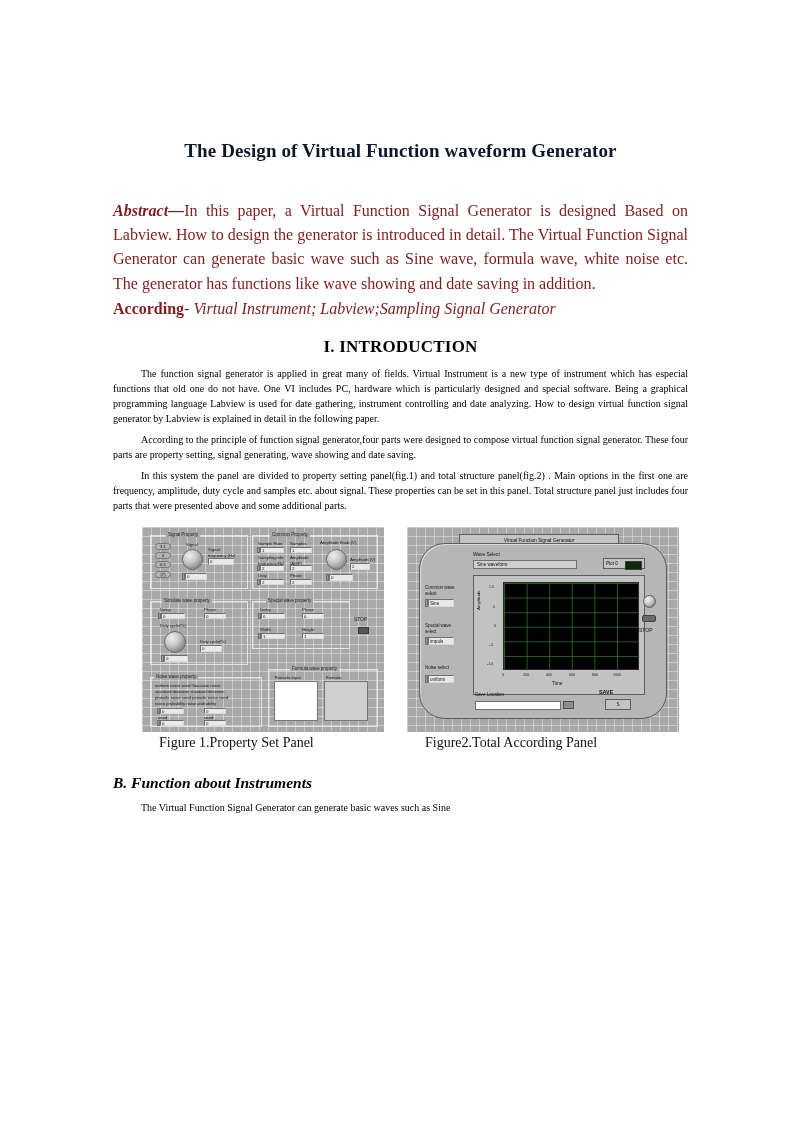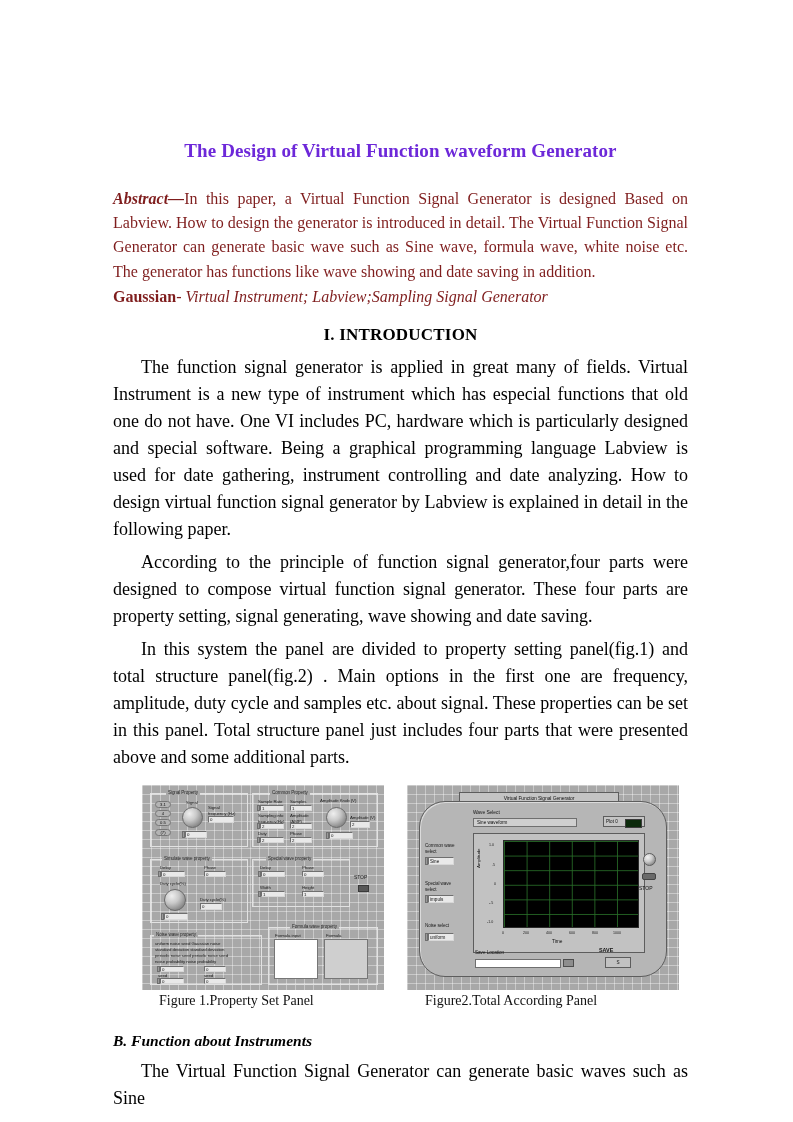--- a/index.html
+++ b/index.html
@@ -26,24 +26,24 @@
     position: absolute;
     left: 113px;
     top: 140px;
     width: 575px;
   }
 
   
   .doc-title {
     font-size: 19px;
     font-weight: bold;
-    color: #6d28d9;
+    color: #0f172a;
     text-align: center;
     letter-spacing: 0.1px;
-    margin: 0 0 24px 0;
+    margin: 0 0 36px 0;
     line-height: 1.2;
   }
 
   
   .abstract-block {
     color: #7f1d1d;
     font-size: 16px;
     line-height: 1.52;
     text-align: justify;
     margin-bottom: 9px;
@@ -73,21 +73,21 @@
   .sub-heading {
     font-size: 15.5px;
     font-weight: bold;
     font-style: italic;
     text-align: left;
     margin: 17px 0 8px 0;
   }
 
   
   .body-par {
-    font-size: 18px;
+    font-size: 10px;
     line-height: 1.5;
     text-align: justify;
     text-indent: 28px;
     margin: 0 0 6px 0;
   }
   .body-par.tight { margin-bottom: 2px; }
 
   
   .figures-row {
     position: relative;
@@ -387,21 +387,21 @@
 <body>
 
 <div class="page">
   <div class="content">
 
     <h1 class="doc-title">The Design of Virtual Function waveform Generator</h1>
 
     <div class="abstract-block">
       <span class="abstract-lead">Abstract—</span><span>In this paper, a Virtual Function Signal Generator is designed Based on Labview. How to design the generator is introduced in detail. The Virtual Function Signal Generator can generate basic wave such as Sine wave, formula wave, white noise etc. The generator has functions like wave showing and date saving in addition.</span>
       <div class="keywords-line">
-        <span class="kw-lead">Gaussian</span><span>- </span><span class="kw-body">Virtual Instrument; Labview;Sampling Signal Generator</span>
+        <span class="kw-lead">According</span><span>- </span><span class="kw-body">Virtual Instrument; Labview;Sampling Signal Generator</span>
       </div>
     </div>
 
     <h2 class="section-heading">I. INTRODUCTION</h2>
     <p class="body-par">The function signal generator is applied in great many of fields. Virtual Instrument is a new type of instrument which has especial functions that old one do not have. One VI includes PC, hardware which is particularly designed and special software. Being a graphical programming language Labview is used for date gathering, instrument controlling and date analyzing. How to design virtual function signal generator by Labview is explained in detail in the following paper.</p>
 
     <p class="body-par">According to the principle of function signal generator,four parts were designed to compose virtual function signal generator. These four parts are property setting, signal generating, wave showing and date saving.</p>
 
     <p class="body-par tight">In this system the panel are divided to property setting panel(fig.1) and total structure panel(fig.2) . Main options in the first one are frequency, amplitude, duty cycle and samples etc. about signal. These properties can be set in this panel. Total structure panel just includes four parts that were presented above and some additional parts.</p>
 

